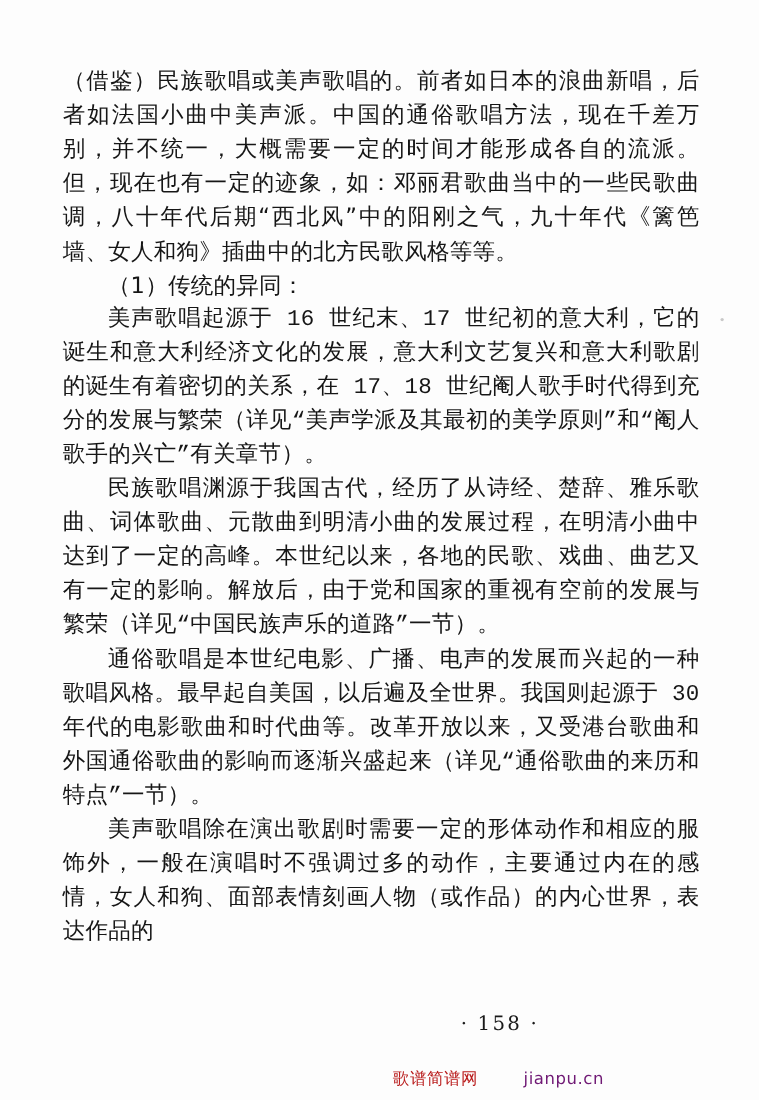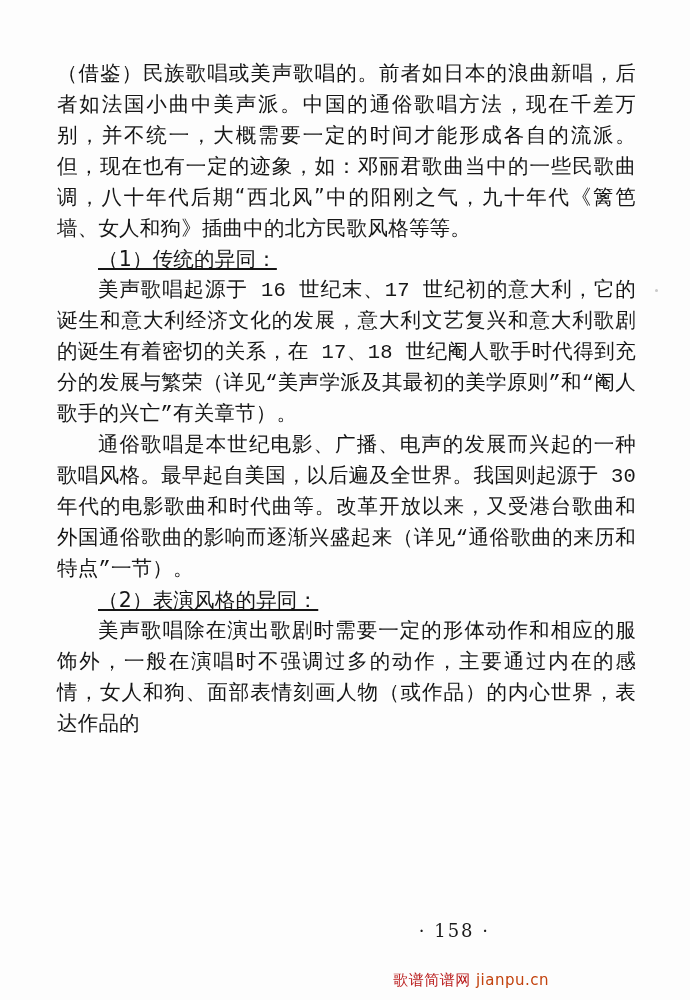--- a/index.html
+++ b/index.html
@@ -47,21 +47,20 @@
   }
   .heading-number {
     font-weight: normal;
   }
   .heading-title {
     font-weight: bold;
     letter-spacing: 1px;
   }
   .subheading {
     text-indent: 2em;
-    text-decoration: underline;
   }
   .page-number {
     position: absolute;
     top: 920px;
     right: 92px;
     font-size: 18px;
     letter-spacing: 2px;
     color: #1a1a1a;
     font-family: "DejaVu Serif", serif;
   }
@@ -70,21 +69,22 @@
     top: 971px;
     right: 33px;
     font-size: 15px;
     letter-spacing: 0.5px;
     white-space: nowrap;
   }
   .watermark-name {
     color: #b91c1c;
   }
   .watermark-url {
-    color: #c2410c;
+    color: #701a75;
+    margin-left: 36px;
   }
   .scan-speck {
     position: absolute;
     left: 655px;
     top: 289px;
     width: 3px;
     height: 3px;
     background: #c9c9c9;
     border-radius: 50%;
   }
@@ -96,24 +96,24 @@
 
   <div class="content">
 
     <p>（借鉴）民族歌唱或美声歌唱的。前者如日本的浪曲新唱，后者如法国小曲中美声派。中国的通俗歌唱方法，现在千差万别，并不统一，大概需要一定的时间才能形成各自的流派。但，现在也有一定的迹象，如：邓丽君歌曲当中的一些民歌曲调，八十年代后期“西北风”中的阳刚之气，九十年代《篱笆墙、女人和狗》插曲中的北方民歌风格等等。</p>
 
 
     <p class="subheading">（1）传统的异同：</p>
 
     <p class="para-indent">美声歌唱起源于 16 世纪末、17 世纪初的意大利，它的诞生和意大利经济文化的发展，意大利文艺复兴和意大利歌剧的诞生有着密切的关系，在 17、18 世纪阉人歌手时代得到充分的发展与繁荣（详见“美声学派及其最初的美学原则”和“阉人歌手的兴亡”有关章节）。</p>
 
+    <p class="para-indent">民族歌唱渊源于我国古代，经历了从诗经、楚辞、雅乐歌曲、词体歌曲、元散曲到明清小曲的发展过程，在明清小曲中达到了一定的高峰。本世纪以来，各地的民歌、戏曲、曲艺又有一定的影响。解放后，由于党和国家的重视有空前的发展与繁荣（详见“中国民族声乐的道路”一节）。</p>
 
     <p class="para-indent">通俗歌唱是本世纪电影、广播、电声的发展而兴起的一种歌唱风格。最早起自美国，以后遍及全世界。我国则起源于 30 年代的电影歌曲和时代曲等。改革开放以来，又受港台歌曲和外国通俗歌曲的影响而逐渐兴盛起来（详见“通俗歌曲的来历和特点”一节）。</p>
 
-    <p class="subheading">（2）表演风格的异同：</p>
 
     <p class="para-indent">美声歌唱除在演出歌剧时需要一定的形体动作和相应的服饰外，一般在演唱时不强调过多的动作，主要通过内在的感情，女人和狗、面部表情刻画人物（或作品）的内心世界，表达作品的</p>
 
   </div>
 
   <div class="page-number">· 158 ·</div>
 
   <div class="watermark"><span class="watermark-name">歌谱简谱网 </span><span class="watermark-url">jianpu.cn</span></div>
 
   <div class="scan-speck"></div>

